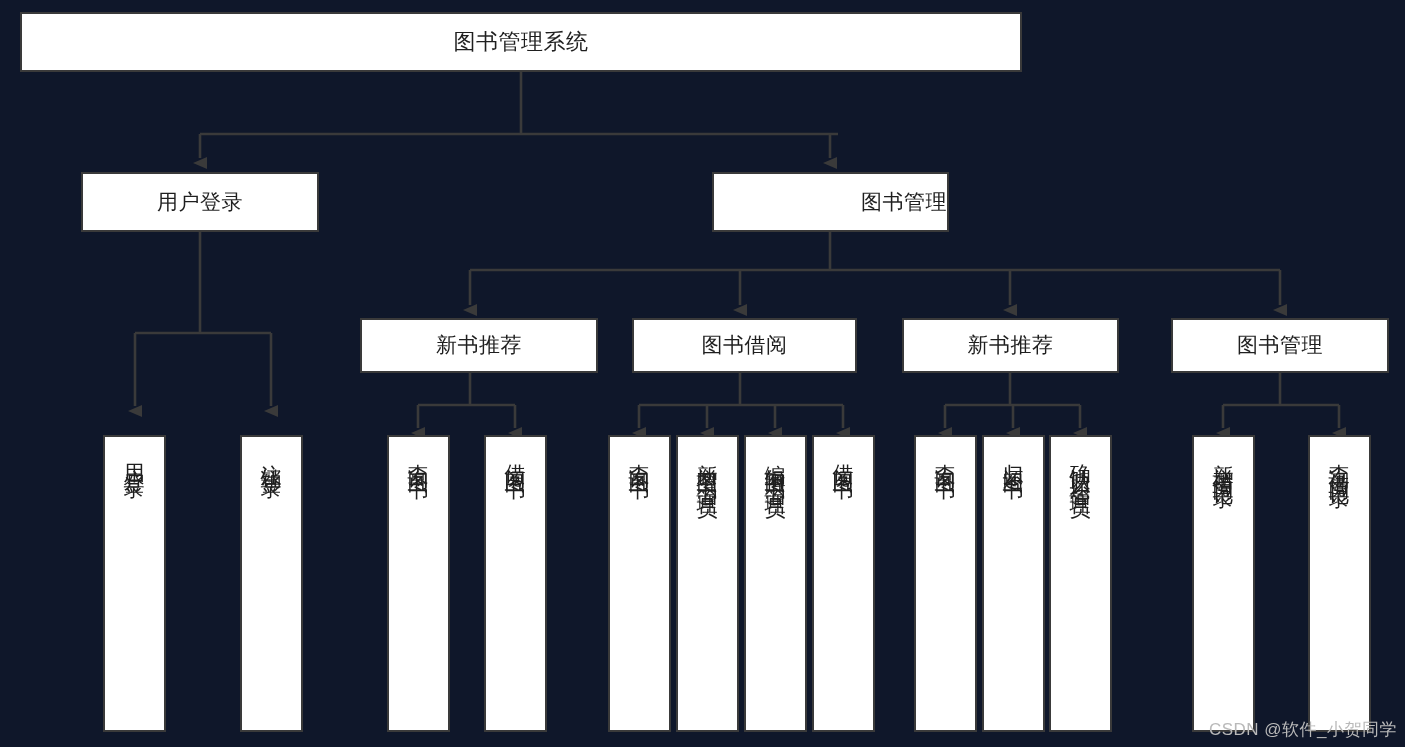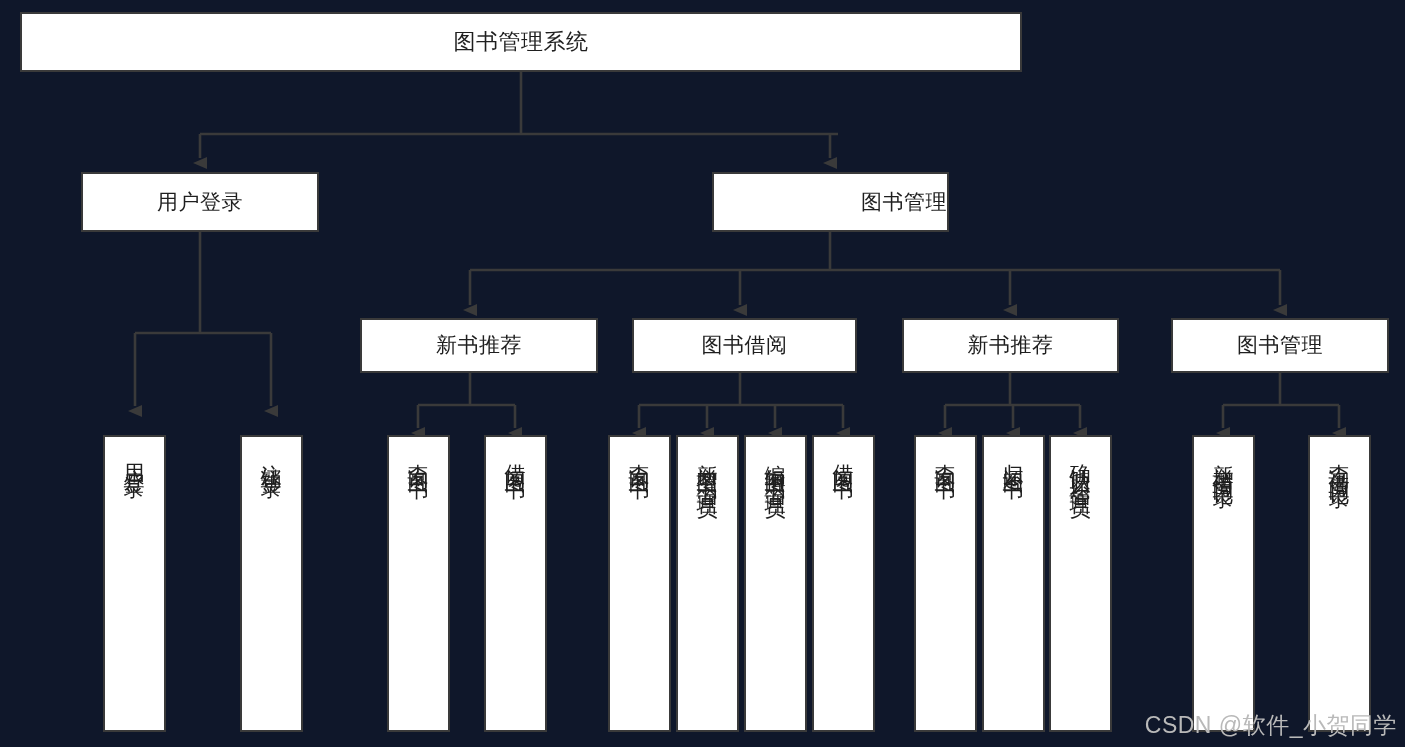--- a/index.html
+++ b/index.html
@@ -50,21 +50,21 @@
     text-orientation:upright;
     letter-spacing:5px;
     line-height:1;
     display:block;
     white-space:nowrap;
   }
   .watermark{
     position:absolute;
     right:8px;
     bottom:6px;
-    font-size:23px;
+    font-size:17px;
     color:#b9b9b9;
     letter-spacing:0.5px;
     white-space:nowrap;
   }
 </style>
 </head>
 <body>
 
 <div id="canvas">
 

